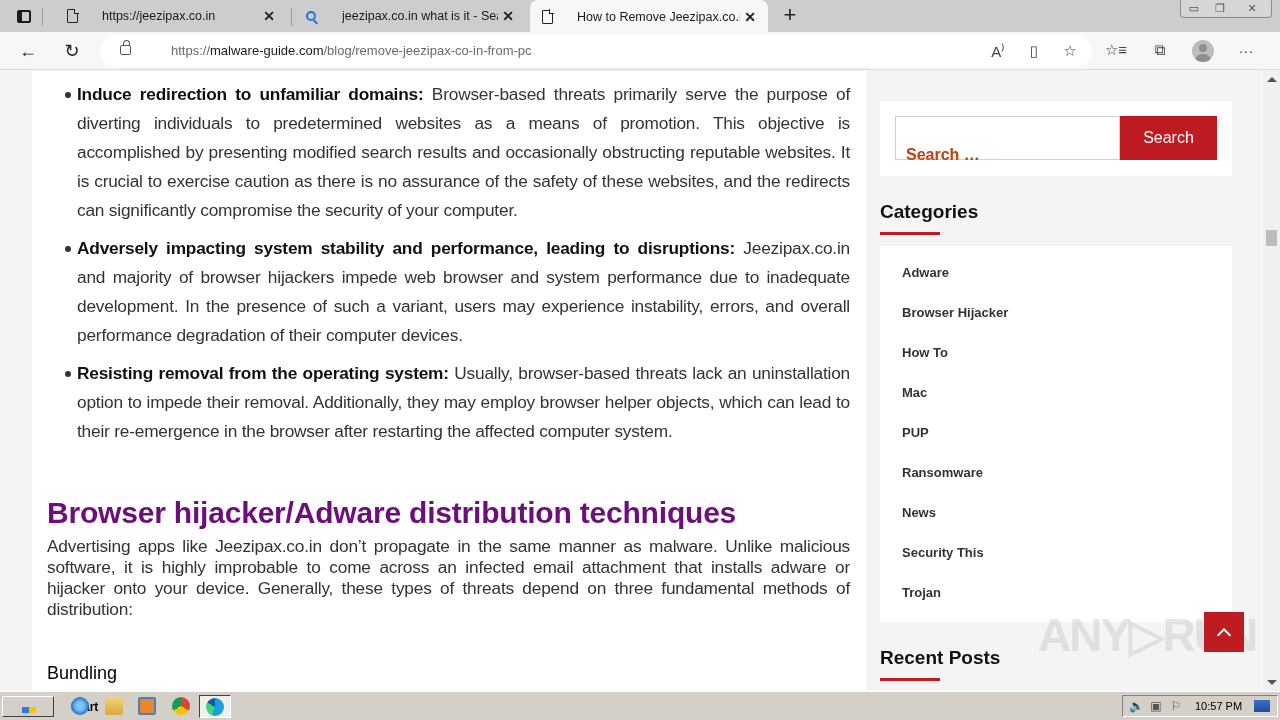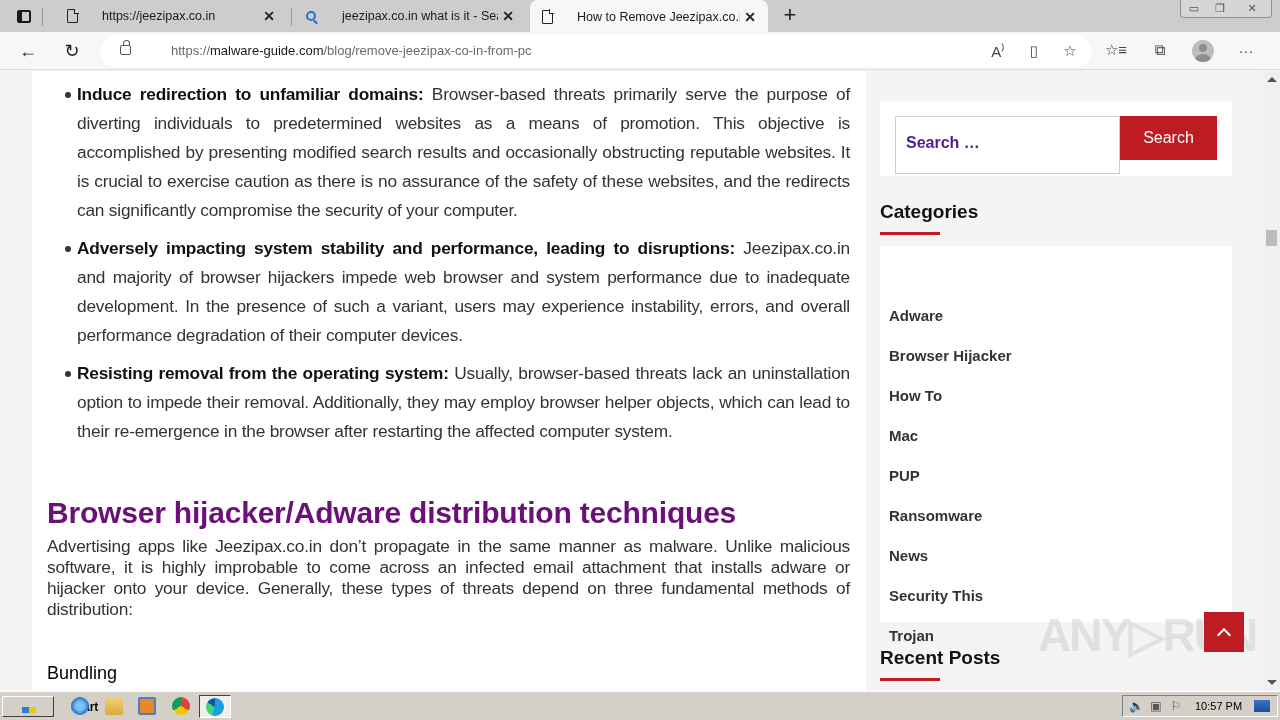--- a/index.html
+++ b/index.html
@@ -46,26 +46,26 @@
   .article ul { list-style: none; position: absolute; left: 45px; top: 9px; width: 773px; }
   .article li { position: relative; font-size: 17.3px; line-height: 29px; color: #333; text-align: justify; margin-bottom: 9px; font-family: "Liberation Sans", sans-serif; letter-spacing: -0.2px; }
   .article li::before { content: ""; position: absolute; left: -12px; top: 12px; width: 6px; height: 6px; border-radius: 50%; background: #333; }
   .article li b { color: #111; }
   .article h2 { position: absolute; left: 15px; top: 425px; font-size: 30px; color: #6c0f7a; font-weight: bold; letter-spacing: -0.2px; }
   .article p.intro { position: absolute; left: 15px; top: 465px; width: 803px; font-size: 17.3px; line-height: 21px; color: #333; text-align: justify; letter-spacing: -0.2px; }
   .article h3 { position: absolute; left: 15px; top: 592px; font-size: 18px; font-weight: normal; color: #000000; }
 
   .sidebar { position: absolute; left: 880px; top: 0; width: 352px; }
   .search-card { position: absolute; left: 0; top: 30px; width: 352px; height: 75px; background: #fff; }
-  .search-input { position: absolute; left: 15px; top: 15px; width: 225px; height: 58px; border: 1px solid #cfcfcf; font-size: 16px; color: #4c1d95; padding: 4px 10px; line-height: 43px; font-family: "Liberation Sans", sans-serif; font-weight: bold; }
+  .search-input { position: absolute; left: 15px; top: 15px; width: 225px; height: 44px; border: 1px solid #cfcfcf; font-size: 16px; color: #c2410c; padding: 16px 10px; line-height: 43px; font-family: "Liberation Sans", sans-serif; font-weight: bold; }
   .search-btn { position: absolute; left: 240px; top: 15px; width: 97px; height: 44px; background: #be1b22; color: #fff; font-size: 16px; display: flex; align-items: center; justify-content: center; border: none; }
   .widget-title { position: absolute; left: 0; font-size: 19px; font-weight: bold; color: #111; }
   .widget-title::after { content: ""; position: absolute; left: 0; top: 31px; width: 60px; height: 3px; background: #be1b22; }
   .cat-card { position: absolute; left: 0; top: 175px; width: 352px; height: 376px; background: #fff; }
-  .cat-card a { display: block; position: absolute; left: 9px; font-size: 15px; color: #333; text-decoration: none; font-weight: bold; margin-top: 42px; }
+  .cat-card a { display: block; position: absolute; left: 22px; font-size: 13px; color: #333; text-decoration: none; font-weight: bold; }
 
   .scrolltop { position: absolute; left: 1204px; top: 612px; width: 40px; height: 40px; background: #be1b22; display: flex; align-items: center; justify-content: center; }
   .scrolltop span { width: 10px; height: 10px; border-left: 2px solid #fff; border-top: 2px solid #fff; transform: rotate(45deg); margin-top: 5px; }
 
   .watermark { position: absolute; left: 1038px; top: 608px; font-size: 46px; font-weight: bold; color: rgba(200,200,200,0.45); letter-spacing: -2px; font-family: "Liberation Sans", sans-serif; }
 
   
   .vscroll { position: absolute; left: 1263px; top: 71px; width: 17px; height: 620px; background: #f0f0f0; }
   .vscroll .up, .vscroll .down { position: absolute; left: 4px; width: 0; height: 0; border-left: 5px solid transparent; border-right: 5px solid transparent; }
   .vscroll .up { top: 6px; border-bottom: 5px solid #555; }

